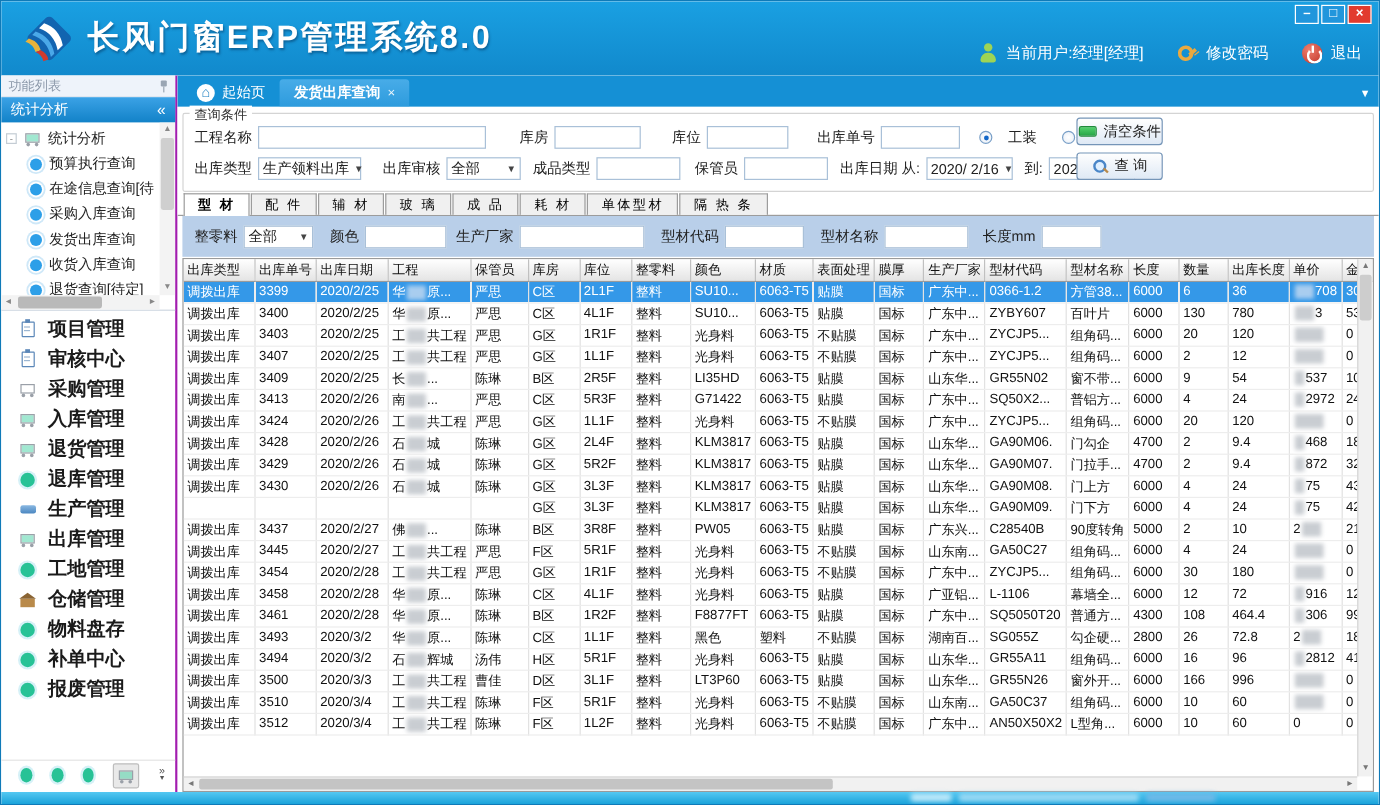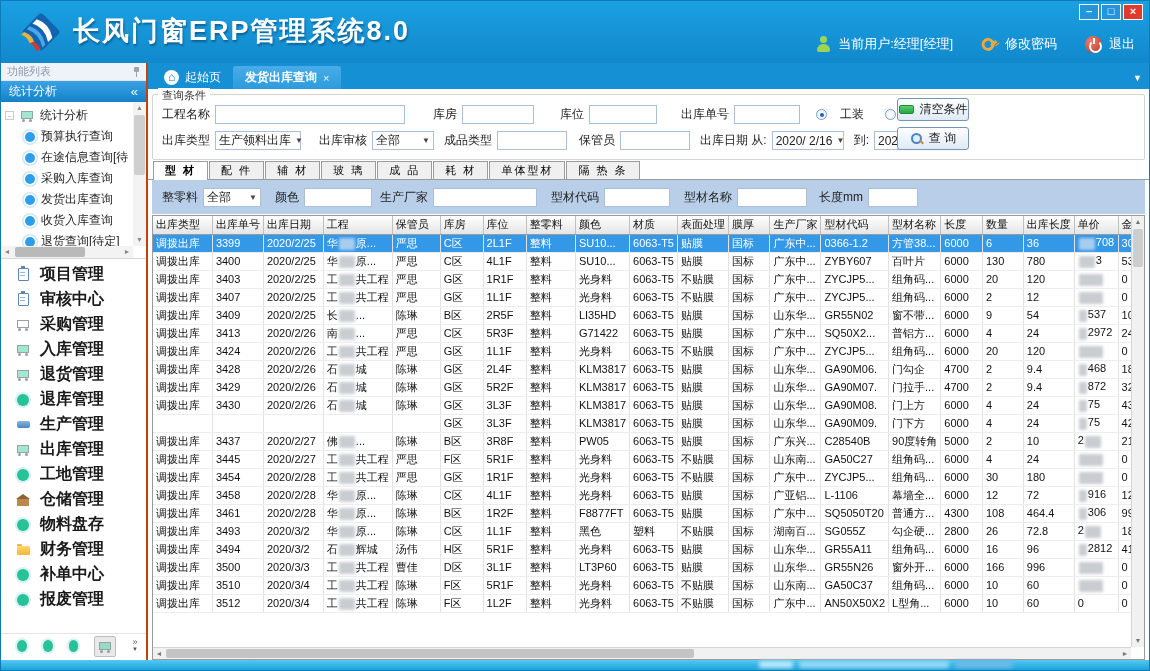--- a/index.html
+++ b/index.html
@@ -32,21 +32,21 @@
   .i-power:after{content:"";position:absolute;left:7.5px;top:2px;width:2px;height:6px;background:#fff;}
 
   
   .workspace{position:absolute;top:62px;left:0;right:0;bottom:10px;display:flex;}
   .statusbar{position:absolute;left:0;right:0;bottom:0;height:10px;
              background:linear-gradient(#55c8f2,#1ba3da);}
   .status-blur{position:absolute;left:758px;top:1px;display:flex;gap:6px;}
   .status-blur i{display:block;height:7px;border-radius:2px;filter:blur(2px);}
 
   
-  .sidebar{width:147px;background:#fff;border-right:2px solid #c2410c;display:flex;flex-direction:column;}
+  .sidebar{width:147px;background:#fff;border-right:2px solid #a21caf;display:flex;flex-direction:column;}
   .func-header{height:18px;background:#eef3fa;color:#8d9aab;font-size:11px;display:flex;
                align-items:center;padding:0 6px;border-bottom:1px solid #dfe6ef;}
   .func-header .spacer{flex:1;}
   .i-pin{width:7px;height:11px;position:relative;display:inline-block;}
   .i-pin:before{content:"";position:absolute;left:1px;top:1px;width:5px;height:5px;background:#9aa6b4;border-radius:1px;}
   .i-pin:after{content:"";position:absolute;left:3px;top:6px;width:1px;height:5px;background:#9aa6b4;}
   .group-header{height:21px;background:linear-gradient(#3ba2e6,#1282c8);color:#fff;font-size:12px;
                 display:flex;align-items:center;padding:0 8px;}
   .group-header .spacer{flex:1;}
   .collapse-glyph{font-size:13px;cursor:pointer;}
@@ -312,26 +312,20 @@
             <span>仓储管理</span>
           </div>
           <div class="nav-item">
             <span class="icon-box">
               <span class="i-circle"></span>
             </span>
             <span>物料盘存</span>
           </div>
           <div class="nav-item">
             <span class="icon-box">
-              <span class="i-folder"></span>
-            </span>
-            <span>财务管理</span>
-          </div>
-          <div class="nav-item">
-            <span class="icon-box">
               <span class="i-circle"></span>
             </span>
             <span>补单中心</span>
           </div>
           <div class="nav-item">
             <span class="icon-box">
               <span class="i-circle"></span>
             </span>
             <span>报废管理</span>
           </div>

